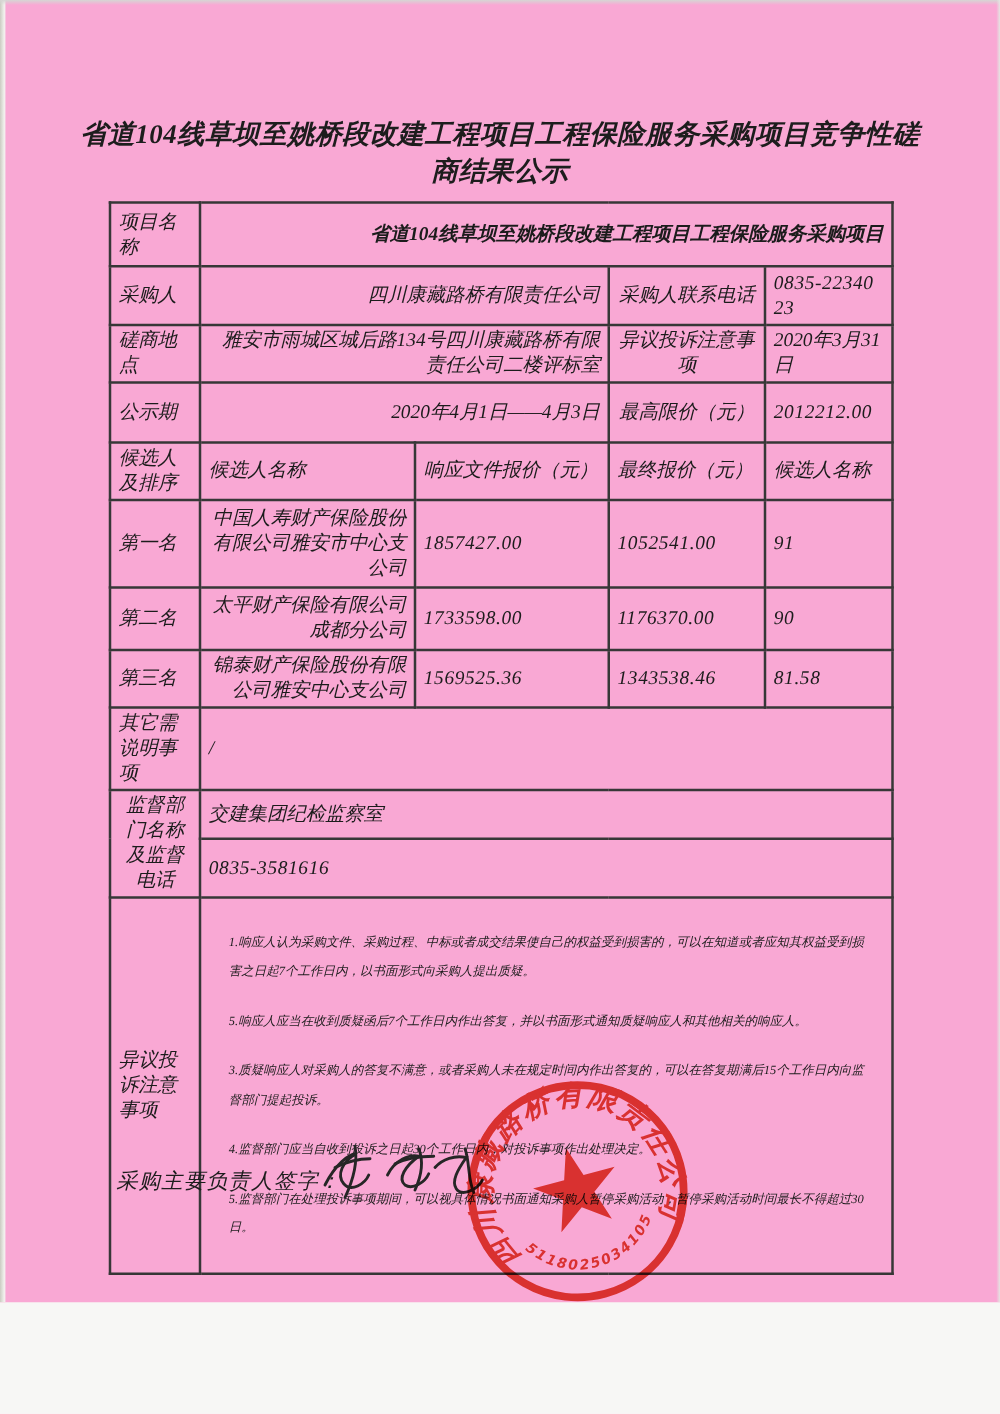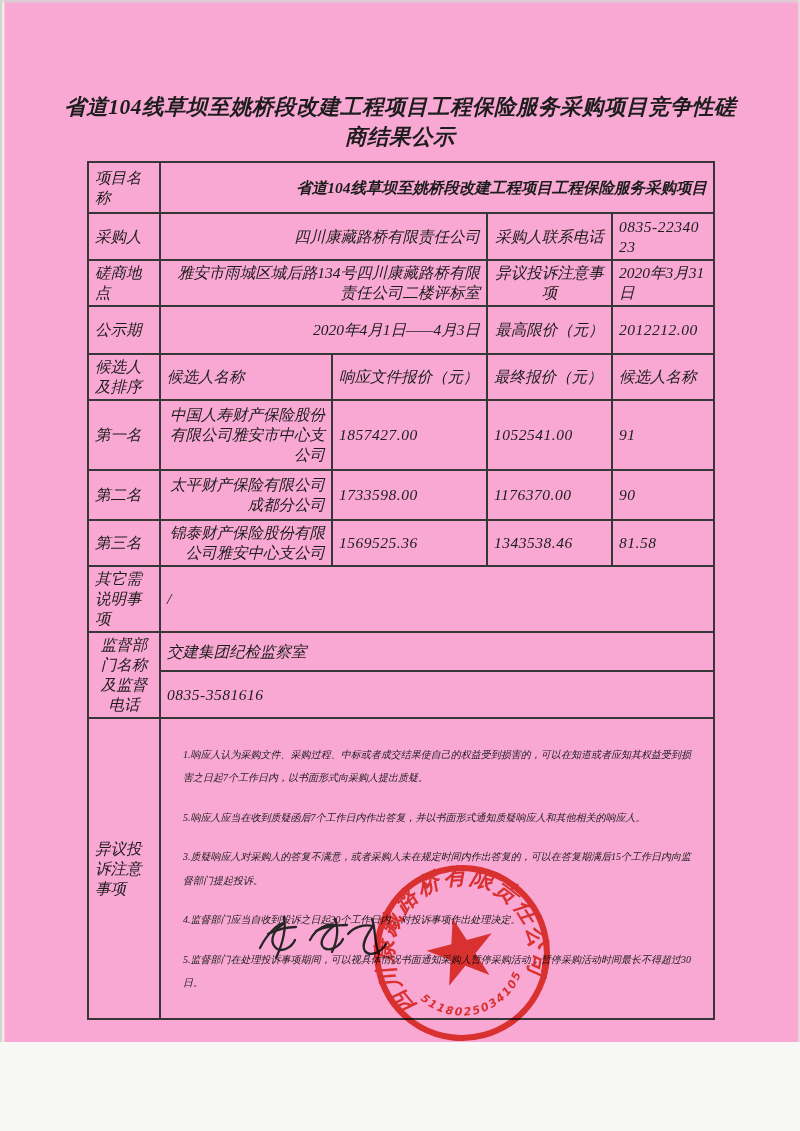--- a/index.html
+++ b/index.html
@@ -142,20 +142,21 @@
           <p class="obj-item">1.响应人认为采购文件、采购过程、中标或者成交结果使自己的权益受到损害的，可以在知道或者应知其权益受到损害之日起7个工作日内，以书面形式向采购人提出质疑。</p>
           <p class="obj-item">5.响应人应当在收到质疑函后7个工作日内作出答复，并以书面形式通知质疑响应人和其他相关的响应人。</p>
           <p class="obj-item">3.质疑响应人对采购人的答复不满意，或者采购人未在规定时间内作出答复的，可以在答复期满后15个工作日内向监督部门提起投诉。</p>
           <p class="obj-item">4.监督部门应当自收到投诉之日起30个工作日内，对投诉事项作出处理决定。</p>
           <p class="obj-item">5.监督部门在处理投诉事项期间，可以视具体情况书面通知采购人暂停采购活动，暂停采购活动时间最长不得超过30日。</p>
         </td>
       </tr>
     </tbody>
   </table>
 
+  <div class="sign-row">采购主要负责人签字：</div>
 
   <svg class="signature-svg" width="150" height="60" viewBox="0 0 150 60">
     <g fill="none" stroke="#262626" stroke-width="2.3" stroke-linecap="round">
       <path d="M8,38 C16,22 27,13 33,13 C22,19 17,30 23,37 C29,44 40,37 43,30"></path>
       <path d="M16,24 C26,19 37,17 44,17"></path>
       <path d="M32,7 C34,18 31,33 24,48"></path>
       <path d="M58,30 C64,18 76,13 83,15 C72,23 66,33 72,38 C78,42 88,36 91,29"></path>
       <path d="M64,21 C74,16 86,15 95,15"></path>
       <path d="M83,9 C87,19 85,31 80,42"></path>
       <path d="M96,24 C102,17 112,14 121,16 C114,26 109,35 113,41 C117,47 129,43 134,34"></path>

